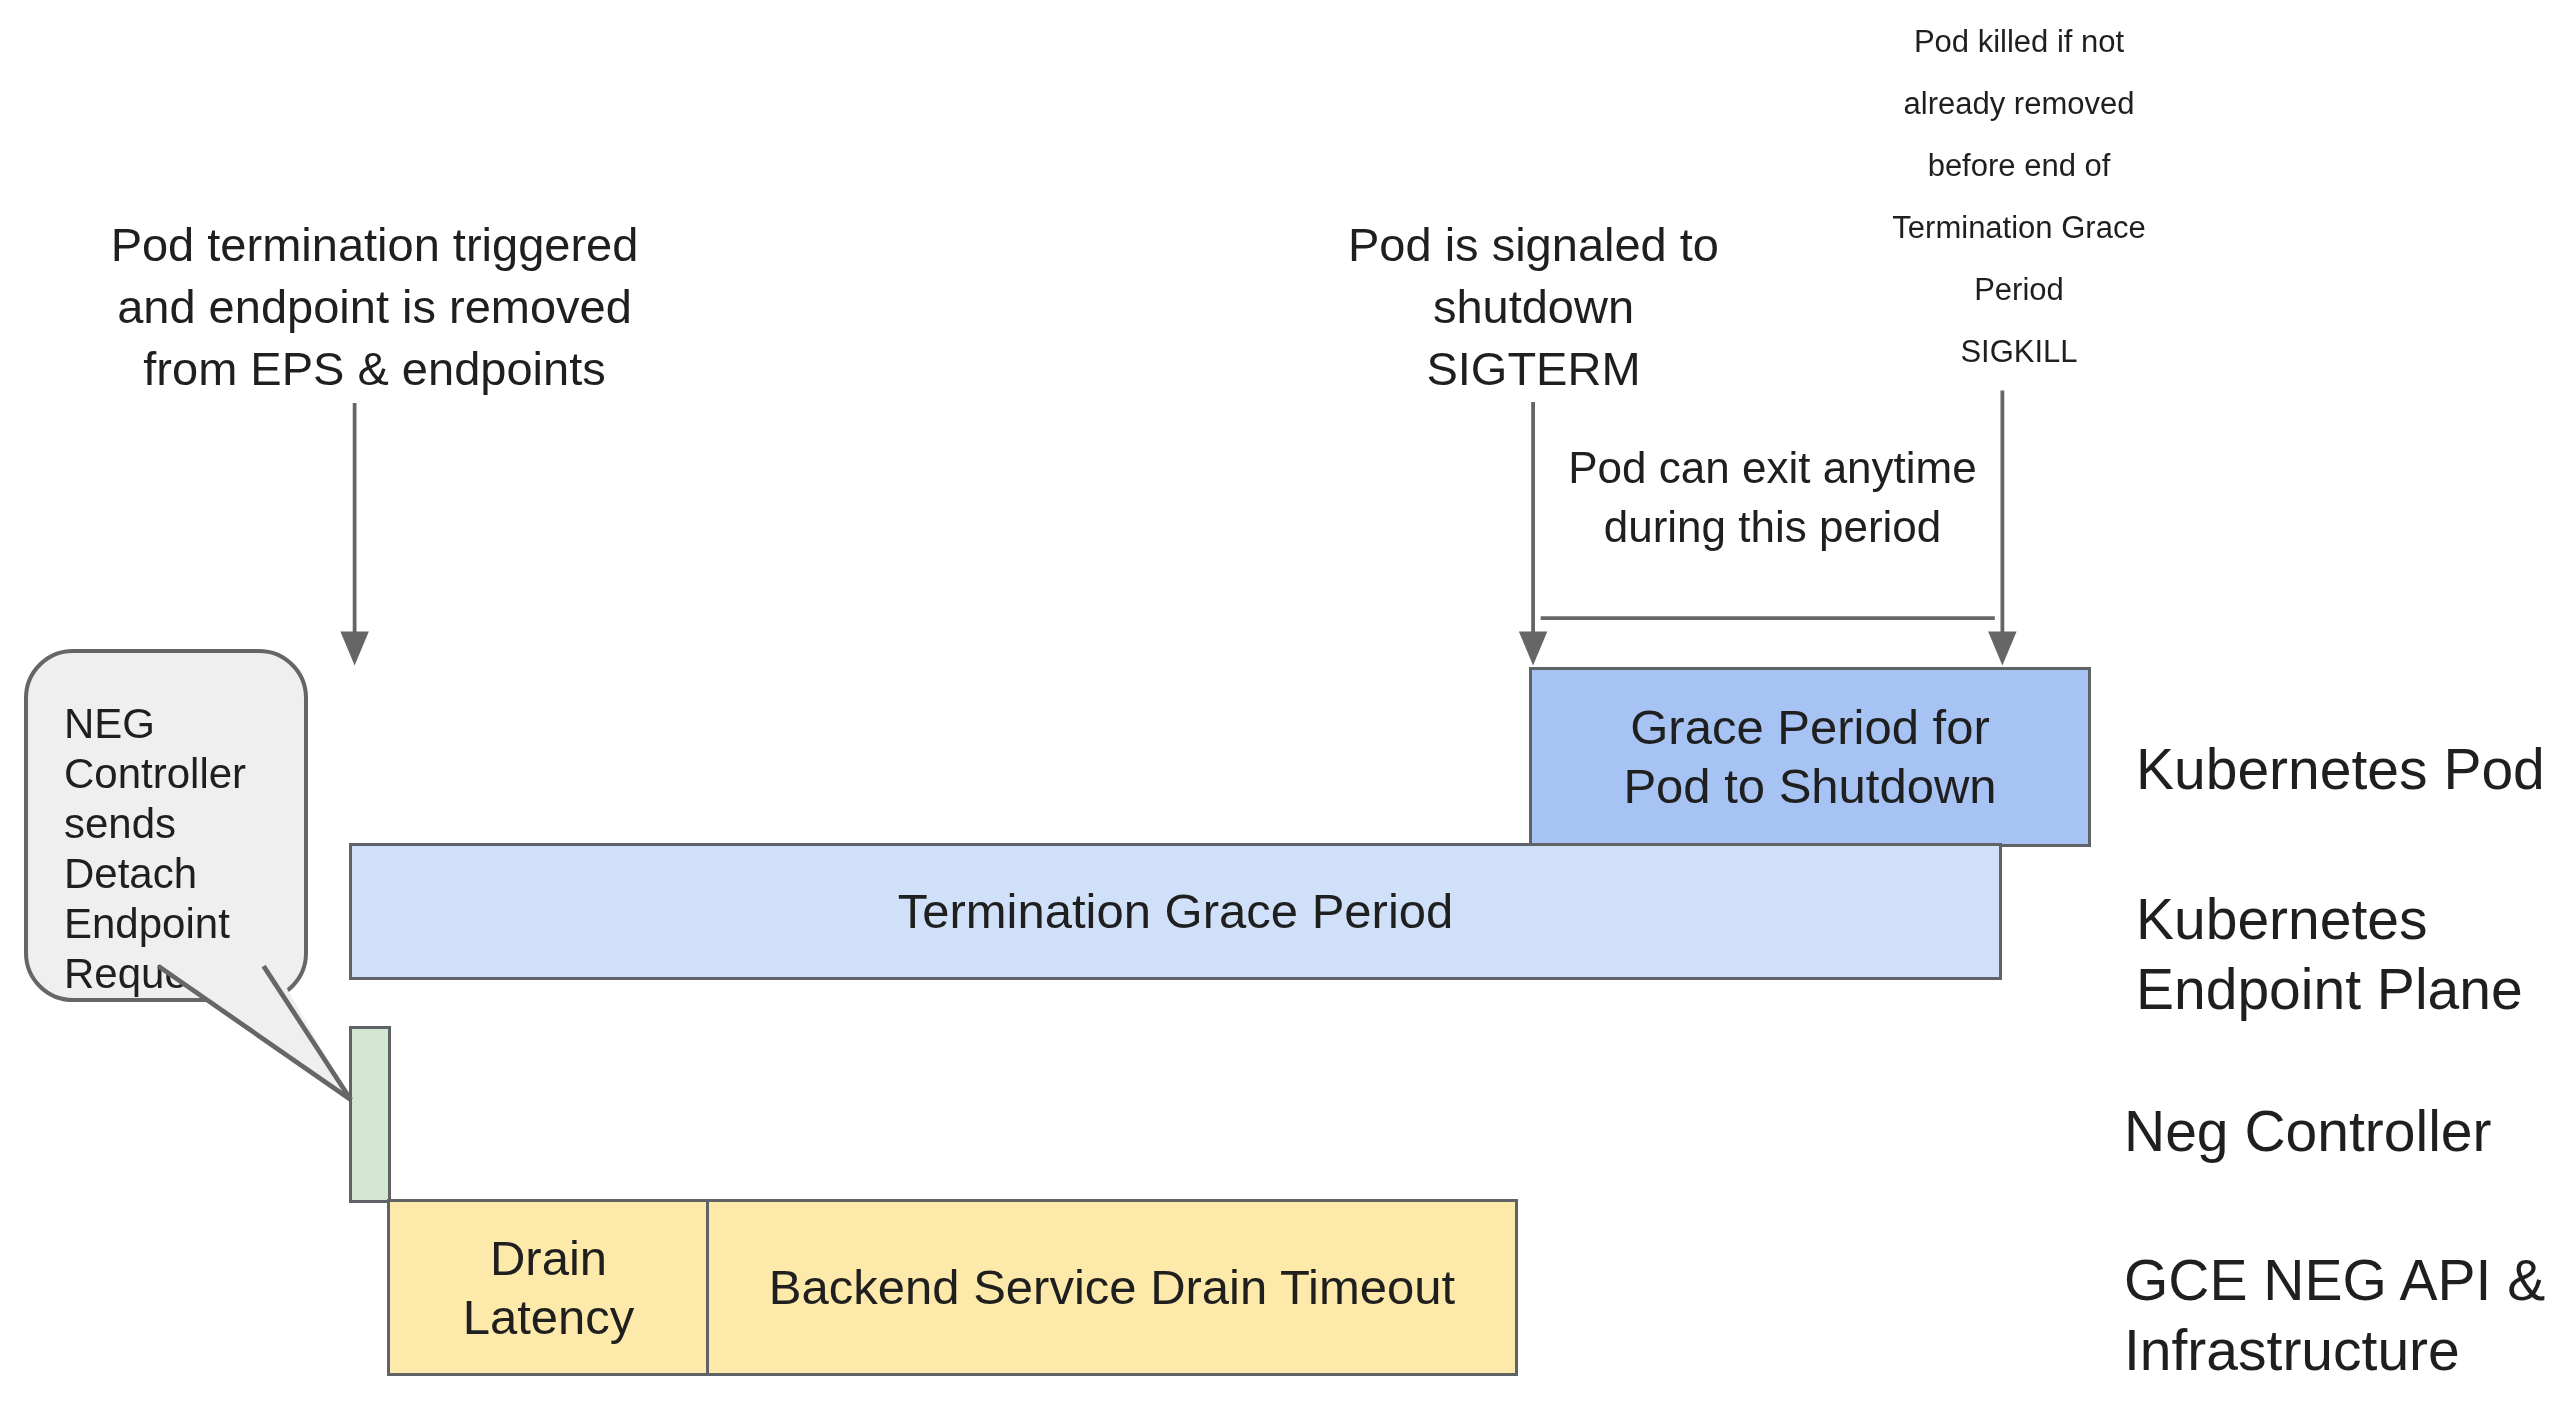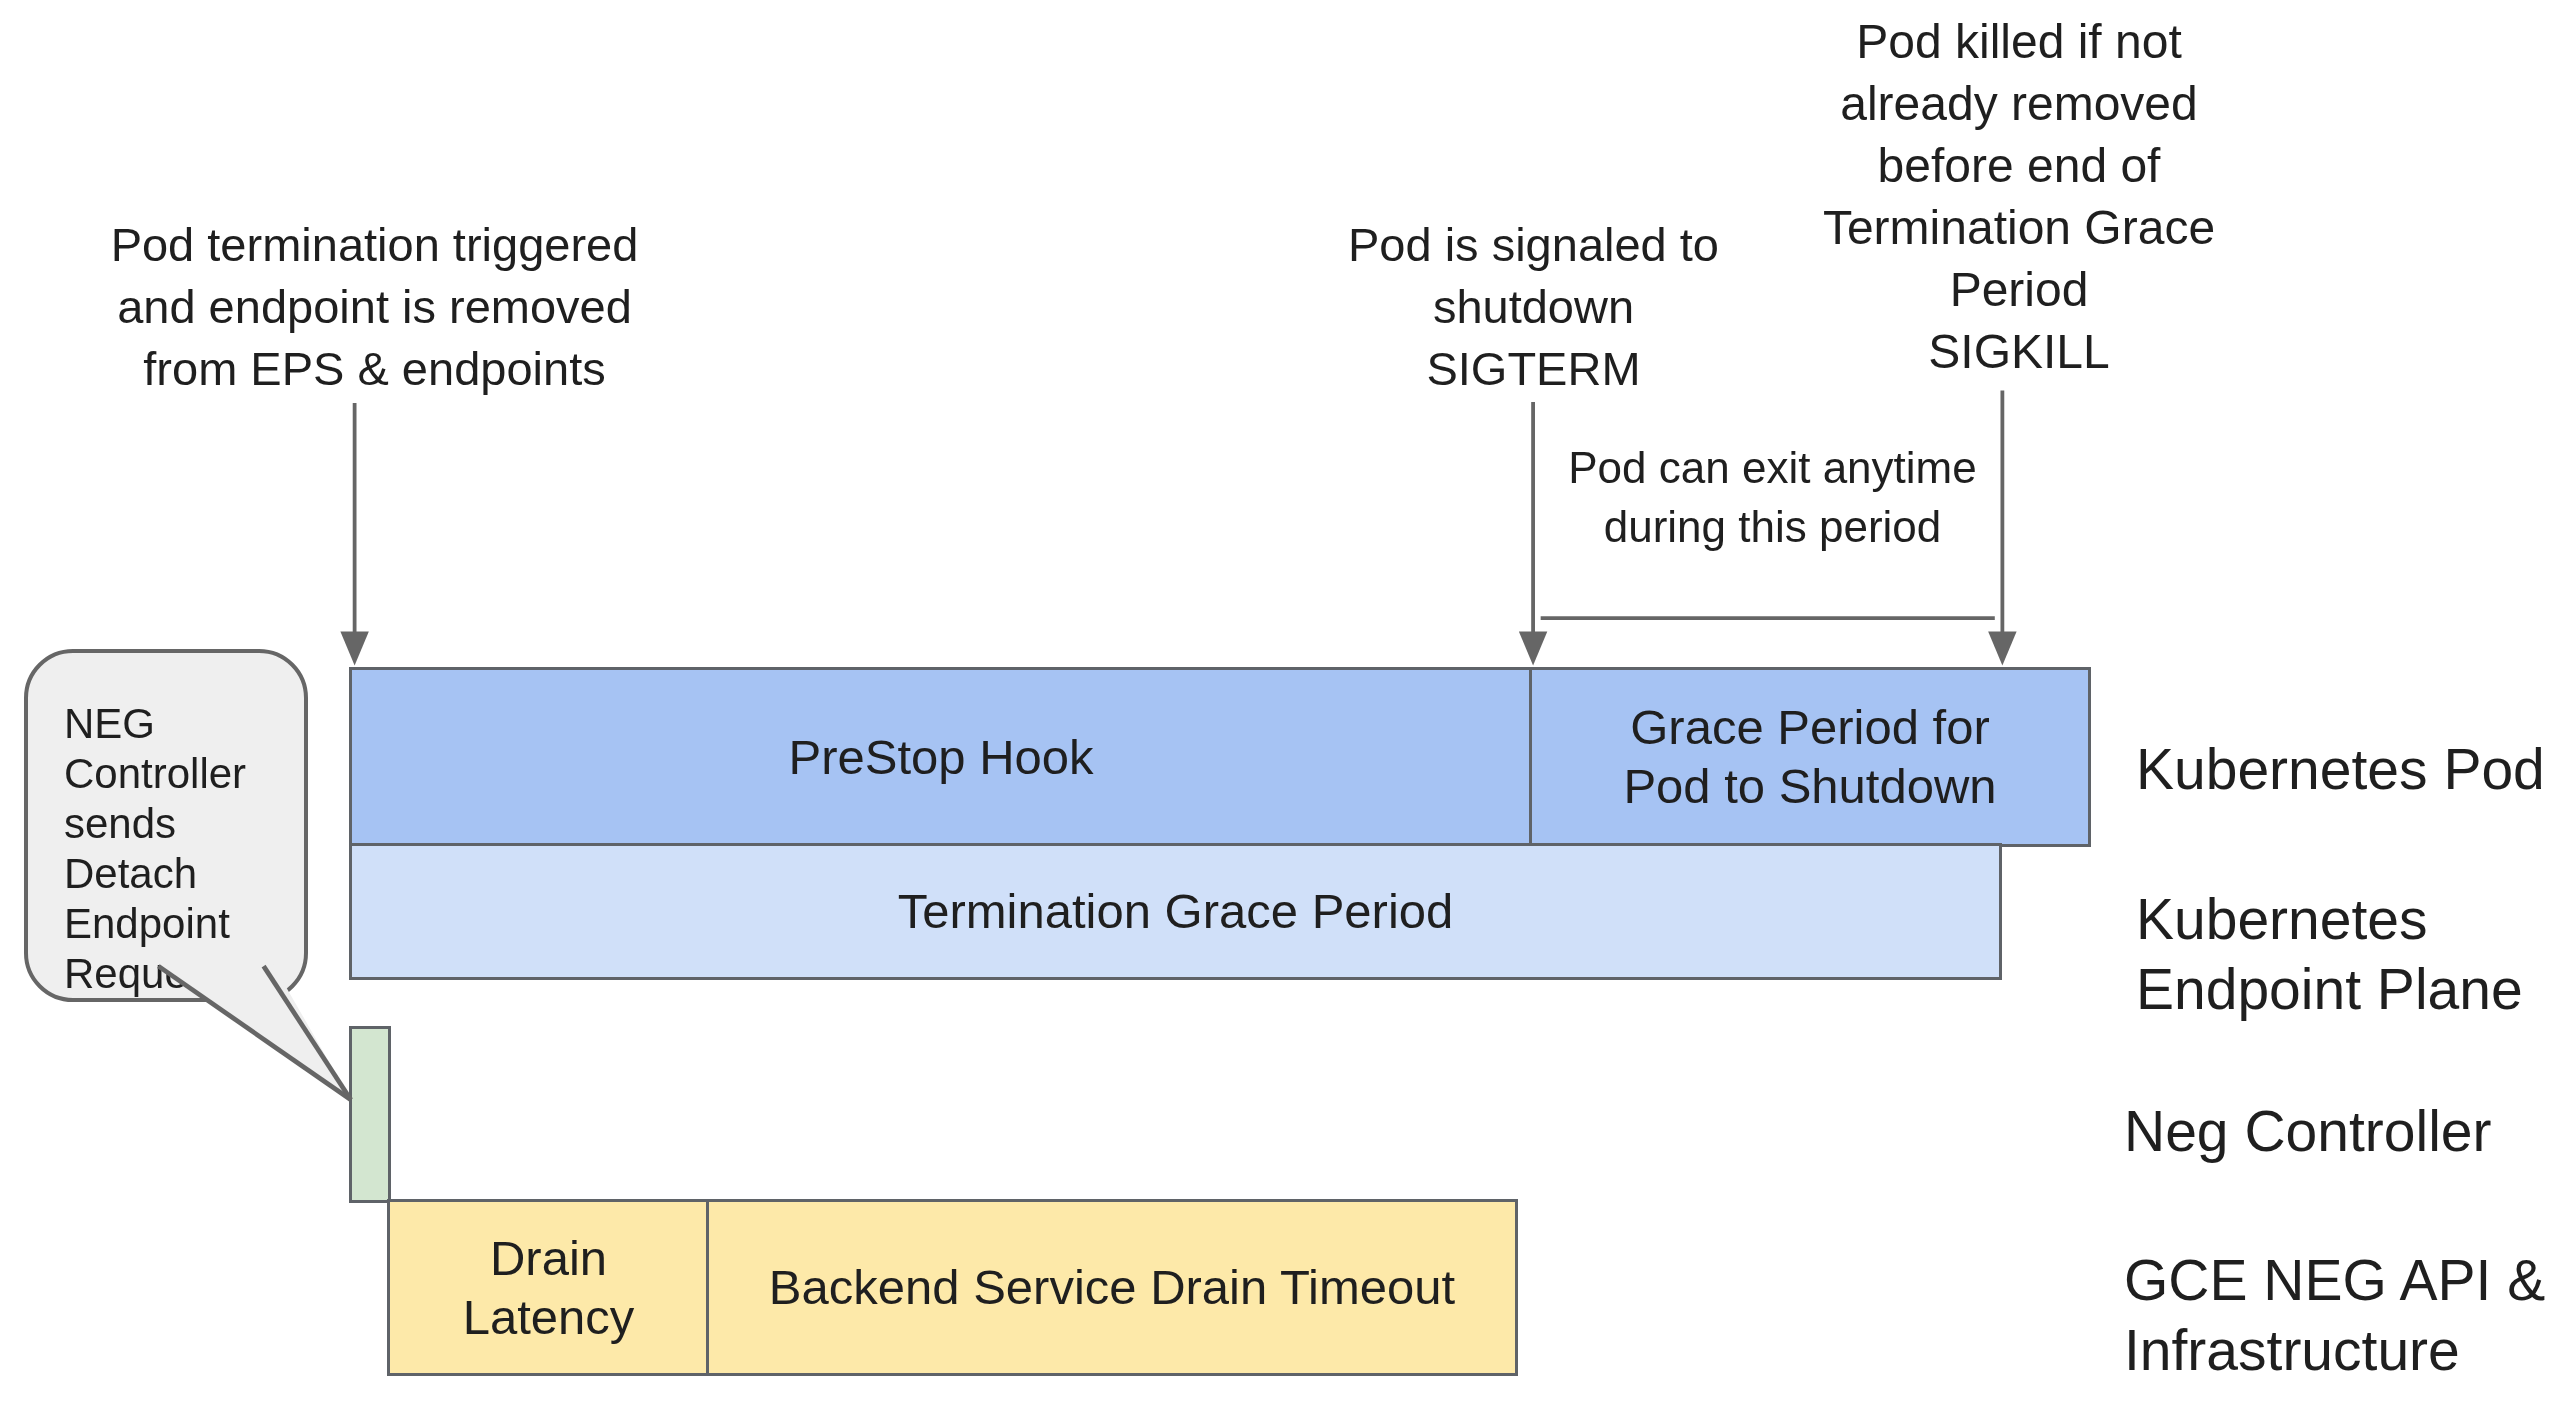--- a/index.html
+++ b/index.html
@@ -13,21 +13,21 @@
   }
   
   .ann{
     position:absolute;
     white-space:pre-line;
     text-align:center;
     color:#1f1f1f;
   }
   #ann-termination{left:52px;  top:214px; width:645px; font-size:47px; line-height:62px;}
   #ann-sigterm    {left:1287px;top:214px; width:493px; font-size:47px; line-height:62px;}
-  #ann-sigkill    {left:1782px;top:11.4px;  width:474px; font-size:48px; line-height:62px;}
+  #ann-sigkill    {left:1782px;top:11.4px;  width:474px; font-size:31px; line-height:62px;}
   #ann-exit       {left:1545px;top:438px; width:455px; font-size:44px; line-height:59px;}
 
   
   .bar{
     position:absolute;
     box-sizing:border-box;
     border:3.8px solid var(--border-color,#5f6368);
     display:flex;
     align-items:center;
     justify-content:center;
@@ -105,23 +105,20 @@
   <div class="ann" id="ann-sigkill">Pod killed if not
 already removed
 before end of
 Termination Grace
 Period
 SIGKILL</div>
 
   <div class="ann" id="ann-exit">Pod can exit anytime
 during this period</div>
 
-  <div class="bar" id="bar-prestop">
-    <span>PreStop Hook</span>
-  </div>
 
   <div class="bar" id="bar-grace">
     <span>Grace Period for
 Pod to Shutdown</span>
   </div>
 
   <div class="bar" id="bar-tgp">
     <span>Termination Grace Period</span>
   </div>
 

